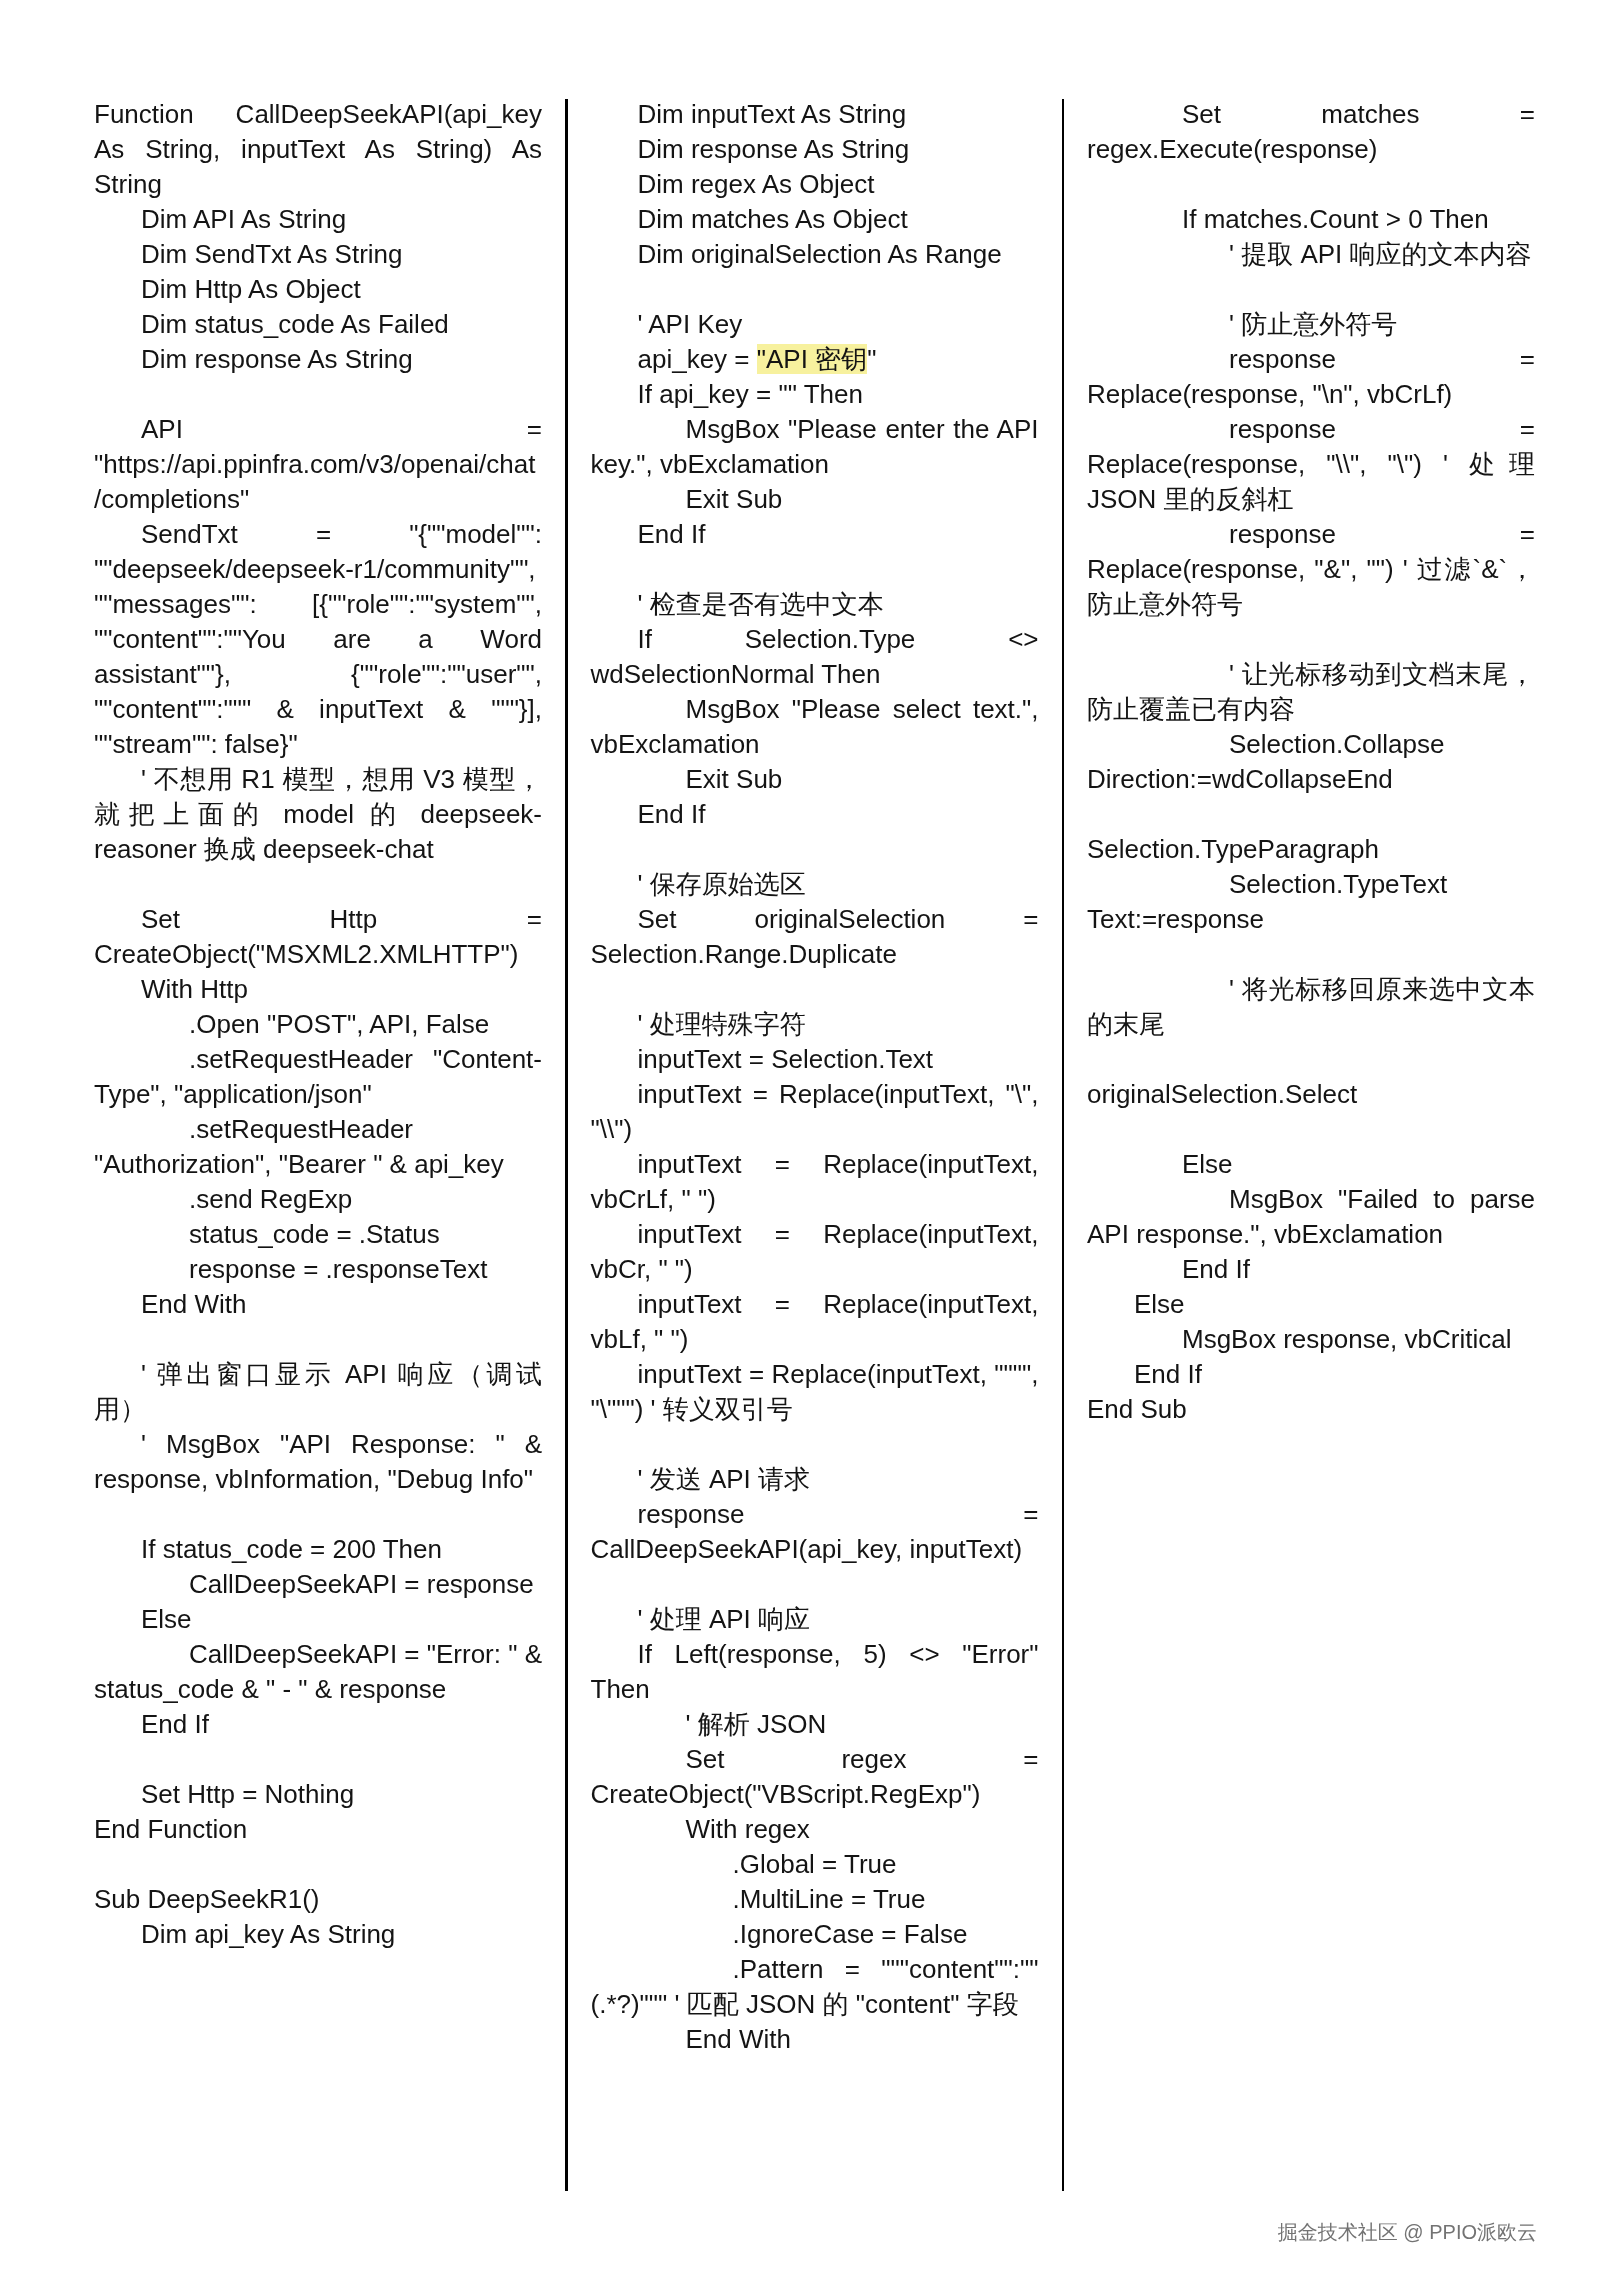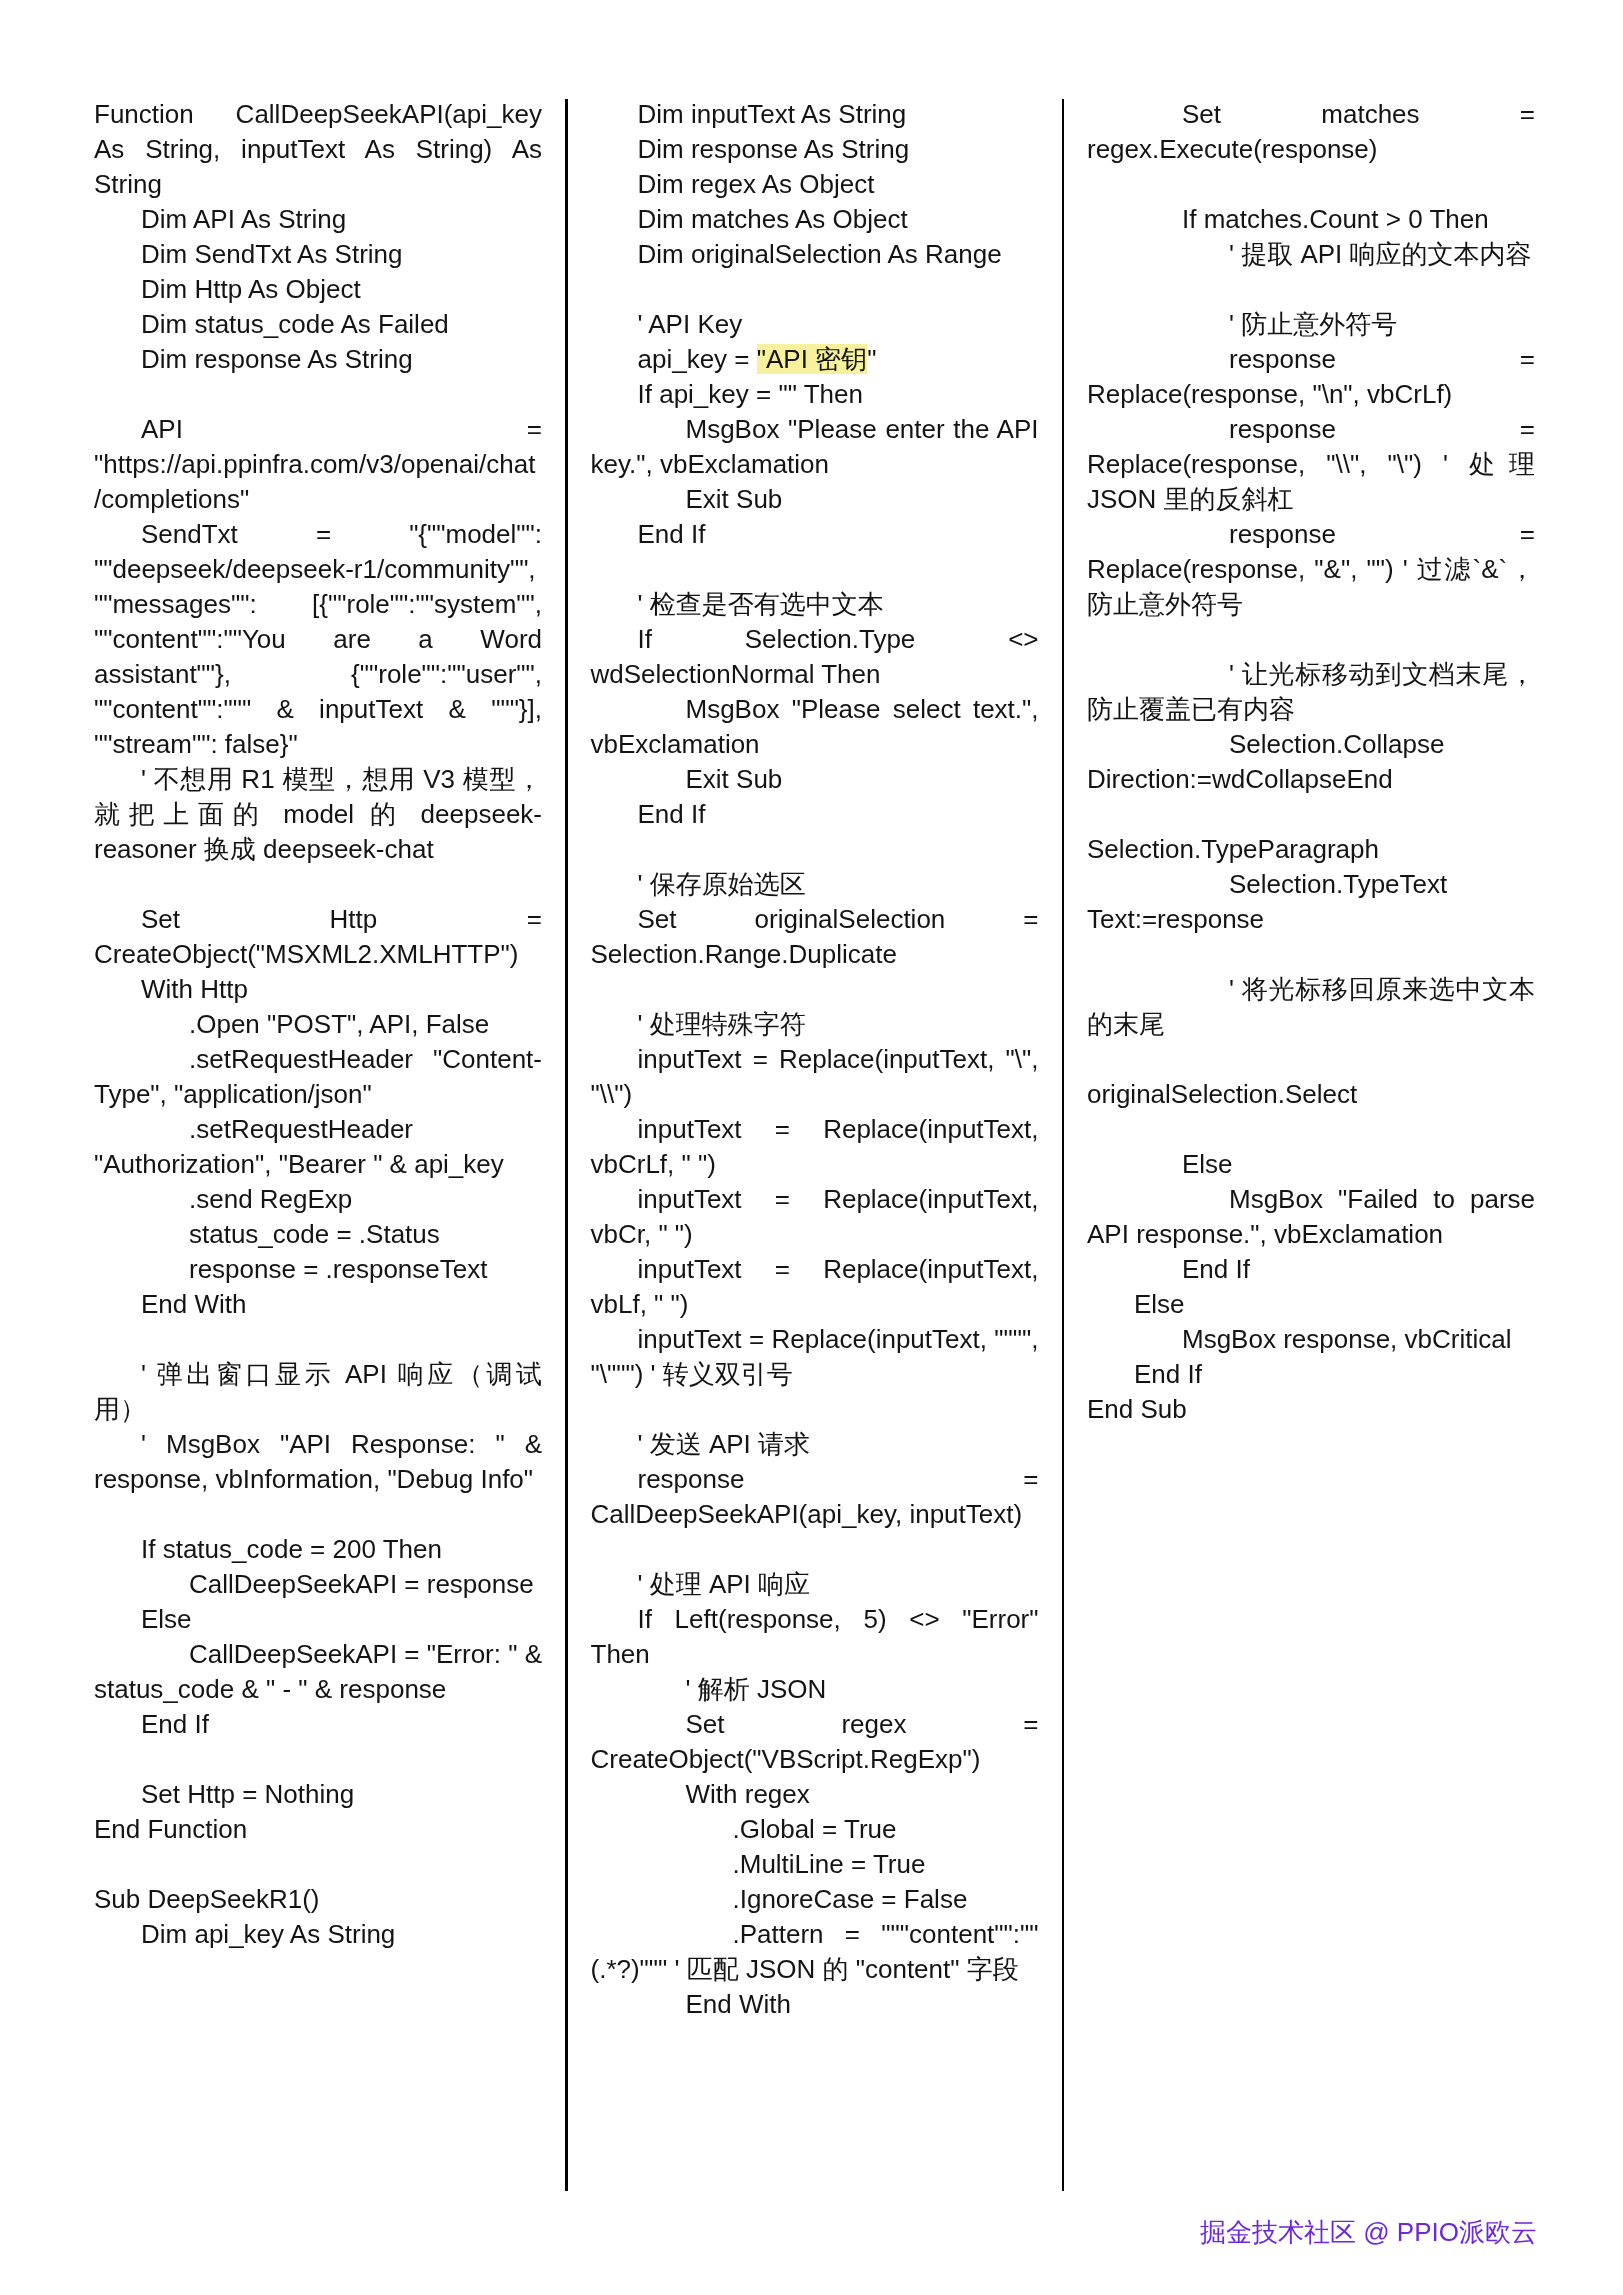--- a/index.html
+++ b/index.html
@@ -23,22 +23,22 @@
     text-align:justify;
     overflow-wrap:break-word;
     min-height:35px;
   }
   .ind1{text-indent:47px;}
   .ind2{text-indent:95px;}
   .ind3{text-indent:142px;}
   .hl{background:#f7f19e;}
   .watermark{
     position:absolute;top:2219px;right:51px;
-    font-size:26px;line-height:26px;
-    color:#6d28d9;
+    font-size:20px;line-height:26px;
+    color:#737373;
     text-shadow:0.8px 0.8px 0 #ffffff;
     white-space:nowrap;
   }
 </style>
 </head>
 <body>
 
 <div class="page">
   <div class="columns">
     <div class="col">
@@ -96,20 +96,21 @@
         <p class="line ind1"><span>' 检查是否有选中文本</span></p>
         <p class="line ind1"><span>If Selection.Type &lt;&gt; wdSelectionNormal Then</span></p>
         <p class="line ind2"><span>MsgBox "Please select text.", vbExclamation</span></p>
         <p class="line ind2"><span>Exit Sub</span></p>
         <p class="line ind1"><span>End If</span></p>
         <p class="line"><span></span></p>
         <p class="line ind1"><span>' 保存原始选区</span></p>
         <p class="line ind1"><span>Set originalSelection = Selection.Range.Duplicate</span></p>
         <p class="line"><span></span></p>
         <p class="line ind1"><span>' 处理特殊字符</span></p>
+        <p class="line ind1"><span>inputText = Selection.Text</span></p>
         <p class="line ind1"><span>inputText = Replace(inputText, "\", "\\")</span></p>
         <p class="line ind1"><span>inputText = Replace(inputText, vbCrLf, " ")</span></p>
         <p class="line ind1"><span>inputText = Replace(inputText, vbCr, " ")</span></p>
         <p class="line ind1"><span>inputText = Replace(inputText, vbLf, " ")</span></p>
         <p class="line ind1"><span>inputText = Replace(inputText, """", "\""") ' 转义双引号</span></p>
         <p class="line"><span></span></p>
         <p class="line ind1"><span>' 发送 API 请求</span></p>
         <p class="line ind1"><span>response = CallDeepSeekAPI(api_key, inputText)</span></p>
         <p class="line"><span></span></p>
         <p class="line ind1"><span>' 处理 API 响应</span></p>

